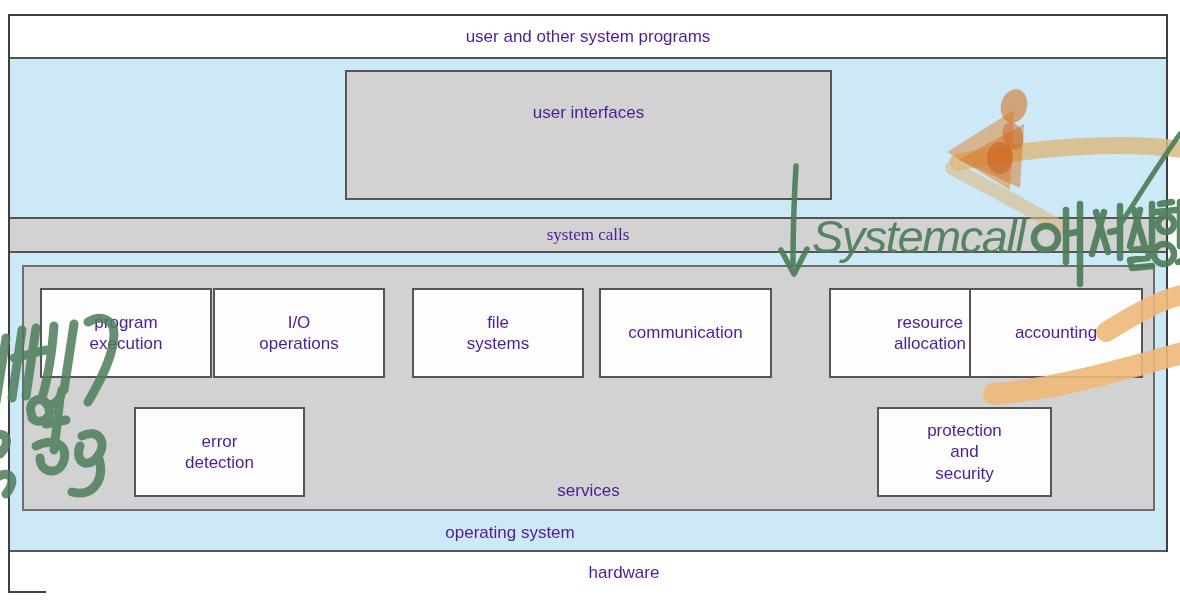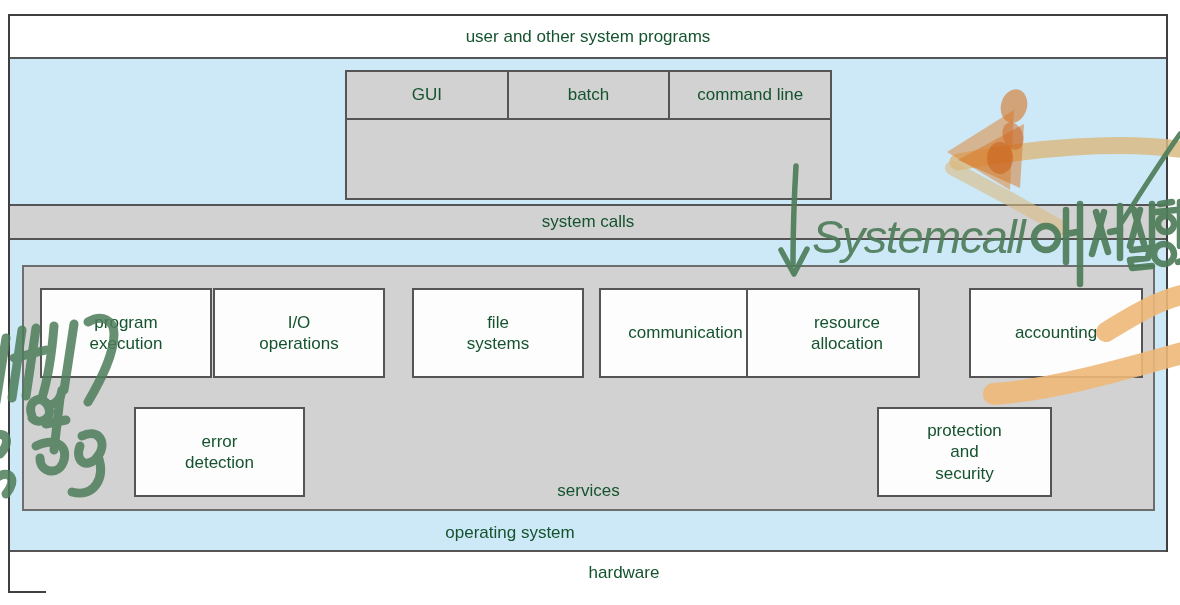--- a/index.html
+++ b/index.html
@@ -2,35 +2,35 @@
 <html><head>
 <meta charset="utf-8">
 <style>
   html,body{margin:0;padding:0;background:#ffffff;}
   .canvas{
     position:relative;width:1180px;height:605px;background:#ffffff;
     font-family:"Liberation Sans","DejaVu Sans",sans-serif;color:#222;overflow:hidden;
   }
   .abs{position:absolute;box-sizing:border-box;}
   .center{display:flex;align-items:center;justify-content:center;text-align:center;}
-  .lbl{font-size:17px;line-height:1.25;color:#14532d;white-space:pre-line;}
+  .lbl{font-size:17px;line-height:1.25;color:#4c1d95;white-space:pre-line;}
 
   .outer-border{left:8px;top:14px;width:1160px;height:579px;border:2px solid #3f3f3f;background:#ffffff;}
   .blue-region{left:10px;top:57px;width:1156px;height:495px;background:#cde9f8;
     border-top:2px solid #555;border-bottom:2px solid #555;}
   .top-band{left:10px;top:16px;width:1156px;height:41px;}
 
   .ui-group{left:345px;top:70px;width:487px;height:130px;background:#d2d2d2;border:2px solid #555;}
   .ui-tabs{display:flex;height:46px;border-bottom:2px solid #555;}
   .ui-tab{flex:1;display:flex;align-items:center;justify-content:center;}
   .ui-tab + .ui-tab{border-left:2px solid #555;}
   .ui-bottom{height:82px;}
 
-  .syscalls-bar{left:10px;top:204px;width:1156px;height:36px;background:#d2d2d2;
-    border-top:2px solid #555;border-bottom:2px solid #555;}
+  .syscalls-bar{left:10px;top:217px;width:1156px;height:36px;background:#d2d2d2;
+    border-top:2px solid #555;border-bottom:2px solid #555;font-family:Liberation Serif, serif;}
 
   .services-box{left:22px;top:265px;width:1133px;height:246px;background:#d2d2d2;border:2px solid #6e6e6e;}
   .svc{position:absolute;box-sizing:border-box;background:#fdfdfd;border:2px solid #555;
     display:flex;align-items:center;justify-content:center;text-align:center;height:90px;}
   .svc-row1{top:21px;}
   .svc-row2{top:140px;}
   .services-label{position:absolute;left:0;bottom:8px;width:100%;text-align:center;}
 
   .os-band{left:10px;top:513px;width:1000px;height:39px;}
   .hw-band{left:10px;top:552px;width:1156px;height:41px;background:#ffffff;margin-left:36px;}
@@ -45,30 +45,22 @@
 
   <div class="abs outer-border"></div>
 
   <div class="abs top-band center">
     <span class="lbl">user and other system programs</span>
   </div>
 
   <div class="abs blue-region"></div>
 
   <div class="abs ui-group">
-    <div class="ui-tabs">
-      <div class="ui-tab">
-        <span class="lbl">GUI</span>
-      </div>
-      <div class="ui-tab">
-        <span class="lbl">batch</span>
-      </div>
-      <div class="ui-tab">
-        <span class="lbl">command line</span>
-      </div>
+    <div class="ui-bottom center">
+      <span class="lbl">user interfaces</span>
     </div>
   </div>
 
   <div class="abs syscalls-bar center">
     <span class="lbl">system calls</span>
   </div>
 
   <div class="abs services-box">
     <div class="svc svc-row1" style="left:16px;width:172px;">
       <span class="lbl">program
@@ -78,21 +70,21 @@
       <span class="lbl">I/O
 operations</span>
     </div>
     <div class="svc svc-row1" style="left:575px;width:173px;">
       <span class="lbl">communication</span>
     </div>
     <div class="svc svc-row1" style="left:388px;width:172px;">
       <span class="lbl">file
 systems</span>
     </div>
-    <div class="svc svc-row1" style="left:722px;width:174px;padding-left:28px;">
+    <div class="svc svc-row1" style="left:805px;width:174px;padding-left:28px;">
       <span class="lbl">resource
 allocation</span>
     </div>
     <div class="svc svc-row2" style="left:110px;width:171px;">
       <span class="lbl">error
 detection</span>
     </div>
 
     <div class="svc svc-row1" style="left:945px;width:174px;">
       <span class="lbl">accounting</span>

